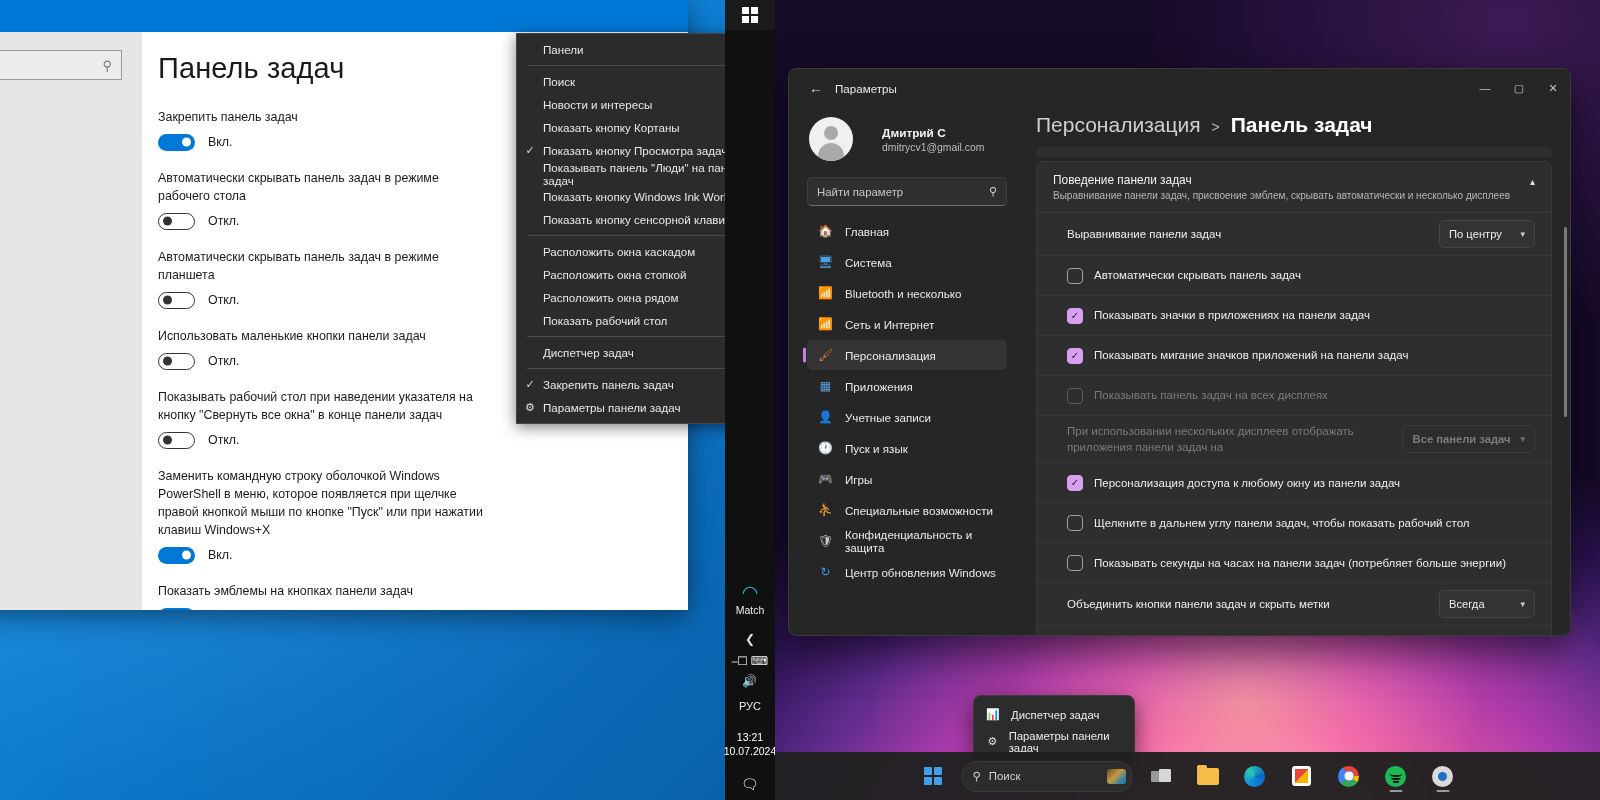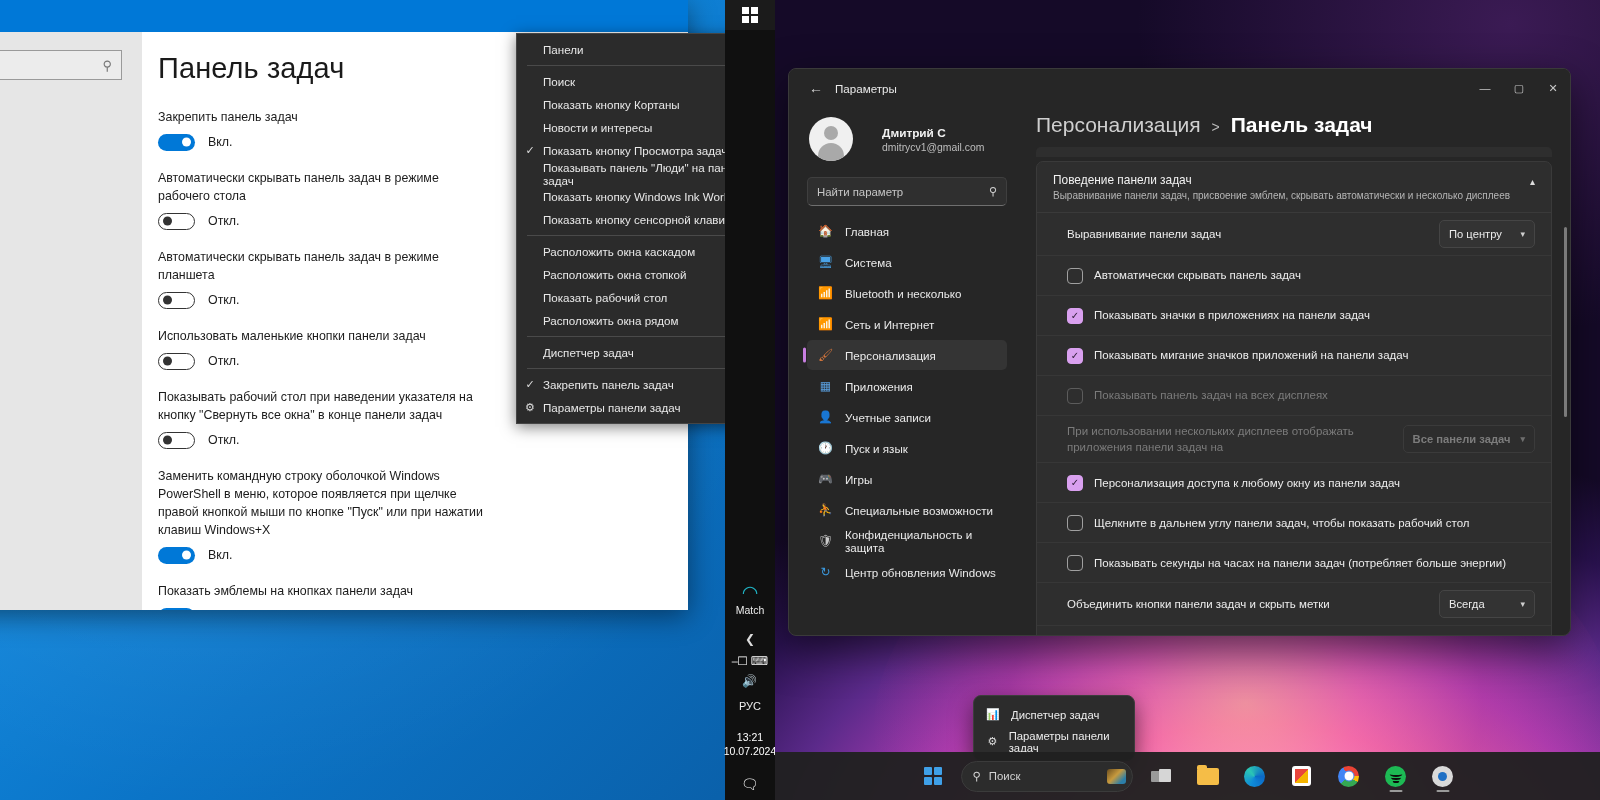--- a/index.html
+++ b/index.html
@@ -371,28 +371,28 @@
         <span class="arrow">❯</span>
       </div>
       <div class="w10-ctx-sep"></div>
       <div class="w10-ctx-item">
         <span class="chk"></span>
         <span class="lbl">Поиск</span>
         <span class="arrow">❯</span>
       </div>
       <div class="w10-ctx-item">
         <span class="chk"></span>
-        <span class="lbl">Показать кнопку Кортаны</span>
-      </div>
-      <div class="w10-ctx-item">
-        <span class="chk"></span>
         <span class="lbl">Новости и интересы</span>
         <span class="arrow">❯</span>
       </div>
       <div class="w10-ctx-item">
+        <span class="chk"></span>
+        <span class="lbl">Показать кнопку Кортаны</span>
+      </div>
+      <div class="w10-ctx-item">
         <span class="chk">✓</span>
         <span class="lbl">Показать кнопку Просмотра задач</span>
       </div>
       <div class="w10-ctx-item">
         <span class="chk"></span>
         <span class="lbl">Показывать панель "Люди" на панели задач</span>
       </div>
       <div class="w10-ctx-item">
         <span class="chk"></span>
         <span class="lbl">Показать кнопку Windows Ink Workspace</span>
@@ -405,25 +405,25 @@
       <div class="w10-ctx-item">
         <span class="chk"></span>
         <span class="lbl">Расположить окна каскадом</span>
       </div>
       <div class="w10-ctx-item">
         <span class="chk"></span>
         <span class="lbl">Расположить окна стопкой</span>
       </div>
       <div class="w10-ctx-item">
         <span class="chk"></span>
+        <span class="lbl">Расположить окна рядом</span>
+      </div>
+      <div class="w10-ctx-item">
+        <span class="chk"></span>
         <span class="lbl">Показать рабочий стол</span>
-      </div>
-      <div class="w10-ctx-item">
-        <span class="chk"></span>
-        <span class="lbl">Расположить окна рядом</span>
       </div>
       <div class="w10-ctx-sep"></div>
       <div class="w10-ctx-item">
         <span class="chk"></span>
         <span class="lbl">Диспетчер задач</span>
       </div>
       <div class="w10-ctx-sep"></div>
       <div class="w10-ctx-item">
         <span class="chk">✓</span>
         <span class="lbl">Закрепить панель задач</span>

